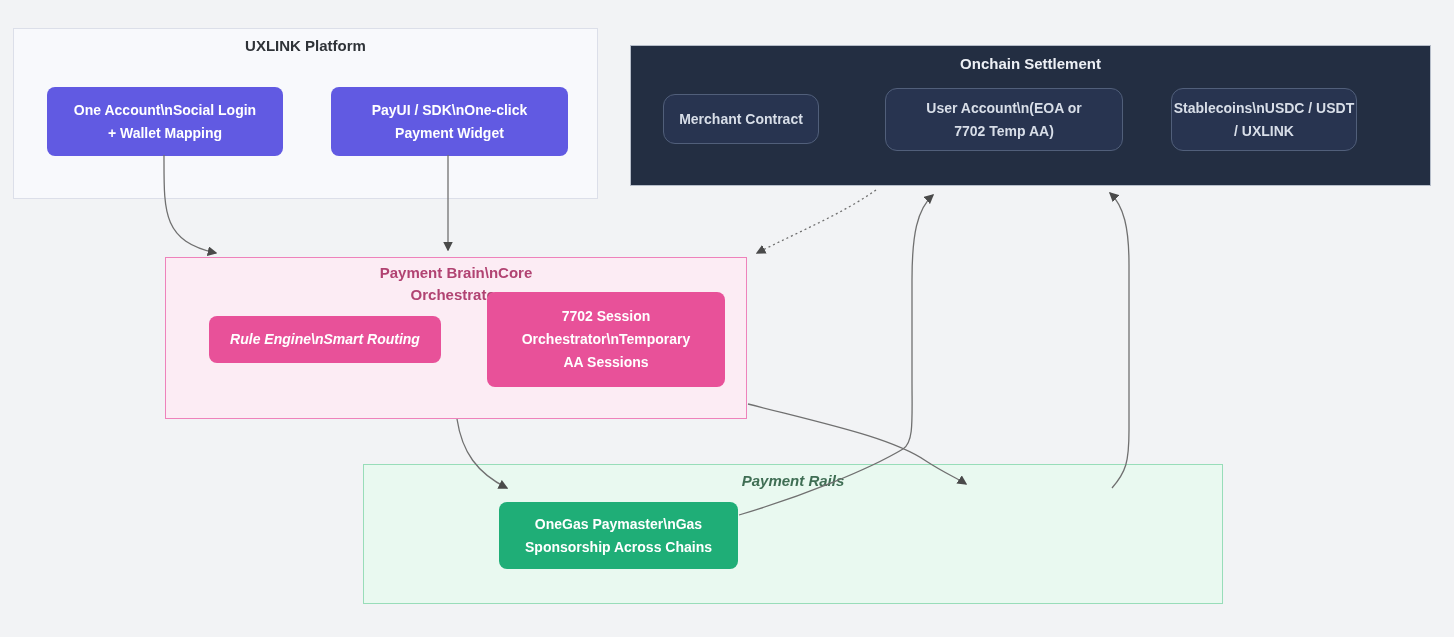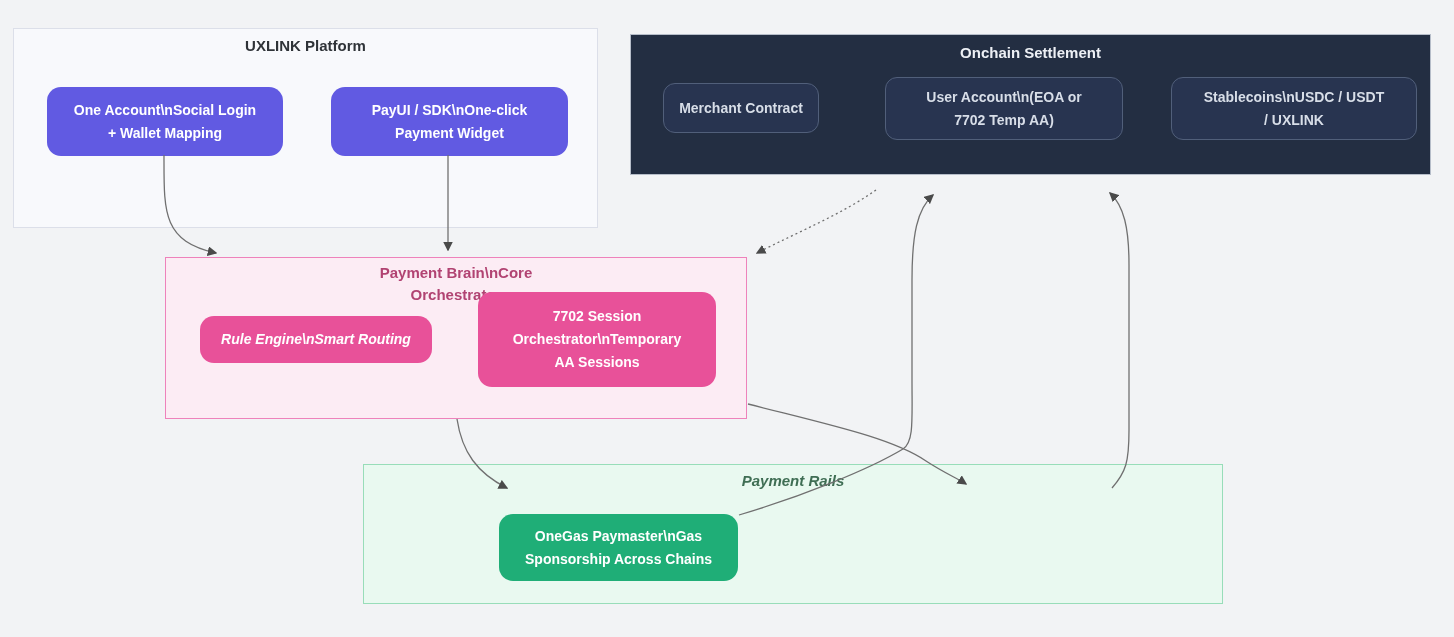--- a/index.html
+++ b/index.html
@@ -14,48 +14,48 @@
   }
   .cluster{position:absolute;border:1px solid transparent;}
   .cluster-title{
     position:absolute;left:50%;transform:translateX(-50%);
     font-size:15px;font-weight:600;text-align:center;white-space:pre-line;
     line-height:22px;z-index:1;
   }
   .node{
     position:absolute;display:flex;align-items:center;justify-content:center;
     text-align:center;font-size:14px;font-weight:600;line-height:23px;
-    border-radius:14px;color:var(--node-text,#fff);white-space:pre-line;z-index:2;
+    border-radius:8px;color:var(--node-text,#fff);white-space:pre-line;z-index:2;
   }
   
-  .c-uxlink{left:13px;top:28px;width:585px;height:200px;
+  .c-uxlink{left:13px;top:28px;width:585px;height:171px;
     background:var(--uxlink-bg,#f8f9fc);border-color:var(--uxlink-border,#dcdfe9);}
   .c-uxlink .cluster-title{top:6px;color:var(--uxlink-title,#2f3338);}
-  .c-onchain{left:630px;top:34px;width:801px;height:141px;
+  .c-onchain{left:630px;top:45px;width:801px;height:141px;
     background:var(--dark-bg,#232e42);border-color:var(--dark-border,#b6bdc9);}
   .c-onchain .cluster-title{top:7px;color:var(--dark-title,#edf0f5);}
   .c-brain{left:165px;top:257px;width:582px;height:162px;
     background:var(--brain-bg,#fcecf4);border-color:var(--brain-border,#ee82bb);}
   .c-brain .cluster-title{top:4px;max-width:170px;color:var(--brain-title,#b14372);text-align:center;}
   .c-rails{left:363px;top:464px;width:860px;height:140px;
     background:var(--rails-bg,#e9f9f0);border-color:var(--rails-border,#98ddb9);}
   .c-rails .cluster-title{top:5px;color:var(--rails-title,#3f6e54);font-style:italic;}
   
   .n-purple{background:var(--purple-node,#615ae2);}
-  .n-pink{background:var(--pink-node,#e85199);}
-  .n-green{background:var(--green-node,#1fae77);margin-top:12px;}
+  .n-pink{background:var(--pink-node,#e85199);margin-left:9px;}
+  .n-green{background:var(--green-node,#1fae77);}
   .n-orange{background:var(--orange-node,#f0a312);}
   .n-dark{background:var(--dark-node-bg,#283450);
     border:1px solid var(--dark-node-border,#515f7a);
     color:var(--dark-node-text,#d8dee8);border-radius:12px;}
   .n-one-account{left:33px;top:58px;width:236px;height:69px;}
   .n-payui{left:317px;top:58px;width:237px;height:69px;}
   .n-merchant{left:32px;top:48px;width:156px;height:50px;}
   .n-user{left:254px;top:42px;width:238px;height:63px;}
-  .n-stable{left:540px;top:42px;width:246px;height:63px;}
+  .n-stable{left:540px;top:42px;width:186px;height:63px;}
   .n-rule{left:34px;top:58px;width:232px;height:47px;font-style:italic;}
   .n-session{left:312px;top:34px;width:238px;height:95px;}
   .n-onegas{left:135px;top:37px;width:239px;height:67px;}
   .n-fuji{left:587px;top:23px;width:240px;height:95px;}
   
   .edges{position:absolute;left:0;top:0;z-index:5;pointer-events:none;}
   .edge{fill:none;stroke:var(--edge,#707070);stroke-width:1.3px;}
   .edge.dotted{stroke-dasharray:2 3;}
 </style>
 </head>

